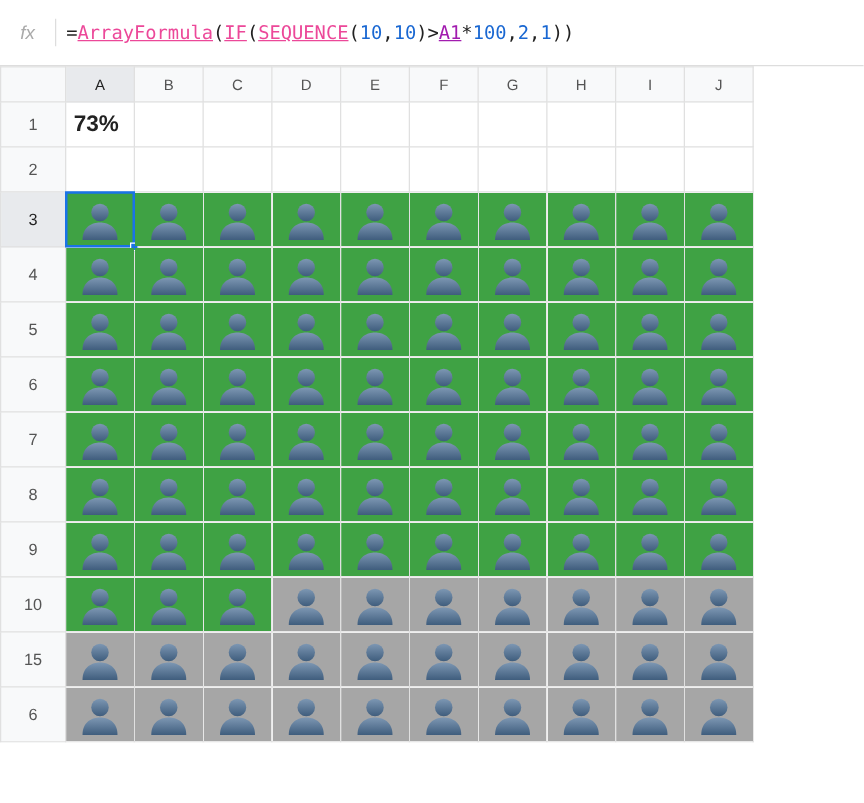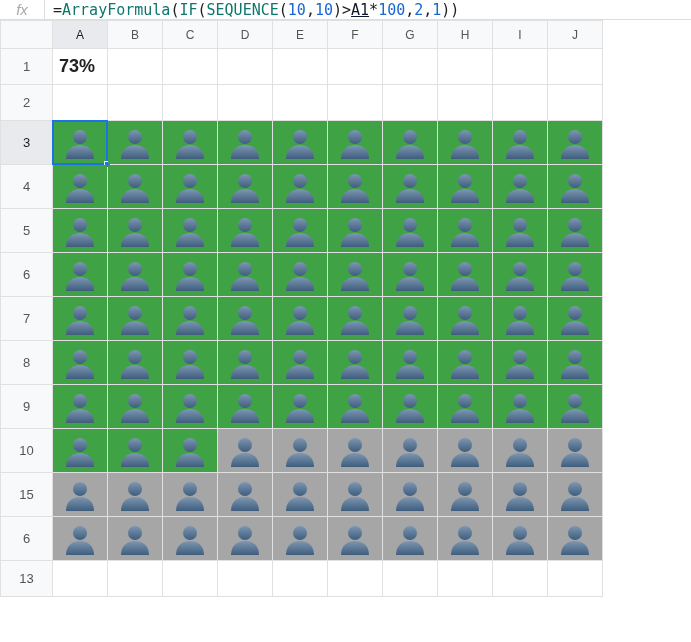--- a/index.html
+++ b/index.html
@@ -7,41 +7,41 @@
       margin: 0;
       font-family: Arial, sans-serif;
       font-size: 13px;
       background: #fff;
       color: #222;
       width: 691px;
     }
     .formula-bar {
       display: flex;
       align-items: center;
-      height: 20px;
+      height: 53px;
       border-bottom: 1px solid #ddd;
       padding: 0 8px;
       gap: 8px;
     }
     .fx-label {
       color: #aaa;
       font-style: italic;
       font-size: 15px;
       width: 28px;
       text-align: center;
     }
     .formula-divider {
       width: 1px;
       height: 22px;
       background: #ddd;
     }
     .formula-content { font-family: "Consolas","Menlo",monospace; font-size:15px; }
-    .tok-fn { color: #0f766e; }
+    .tok-fn { color: #ec4899; text-decoration: underline; }
     .tok-num { color: #1967d2; }
-    .tok-cellref { color: #0f172a; text-decoration: underline; }
+    .tok-cellref { color: #a21caf; text-decoration: underline; }
     .tok-punc { color: #222; }
     table {
       border-collapse: collapse;
       table-layout: fixed;
     }
     th, td {
       border: 1px solid #e0e0e0;
     }
     th.corner {
       width: 52px;
@@ -578,33 +578,20 @@
           </svg></td>
         <td class="cell bg-grey"><svg width="34" height="34" viewBox="0 0 34 34" class="person">
             <circle cx="17" cy="11" r="7" fill="url(#pgrad)"></circle>
             <path d="M3 33 C3 22 11 19 17 19 C23 19 31 22 31 33 Z" fill="url(#pgrad)"></path>
           </svg></td>
         <td class="cell bg-grey"><svg width="34" height="34" viewBox="0 0 34 34" class="person">
             <circle cx="17" cy="11" r="7" fill="url(#pgrad)"></circle>
             <path d="M3 33 C3 22 11 19 17 19 C23 19 31 22 31 33 Z" fill="url(#pgrad)"></path>
           </svg></td>
       </tr>
-      <tr>
-        <th class="row-header small">13</th>
-        <td class="cell" style="height: 36px;"></td>
-        <td class="cell" style="height: 36px;"></td>
-        <td class="cell" style="height: 36px;"></td>
-        <td class="cell" style="height: 36px;"></td>
-        <td class="cell" style="height: 36px;"></td>
-        <td class="cell" style="height: 36px;"></td>
-        <td class="cell" style="height: 36px;"></td>
-        <td class="cell" style="height: 36px;"></td>
-        <td class="cell" style="height: 36px;"></td>
-        <td class="cell" style="height: 36px;"></td>
-      </tr>
     </tbody>
 </table>
 
 <svg width="0" height="0" style="position:absolute">
   <defs>
     <linearGradient id="pgrad" x1="0" y1="0" x2="0" y2="1">
       <stop offset="0%" stop-color="#7d97b3"></stop>
       <stop offset="100%" stop-color="#3f5d7d"></stop>
     </linearGradient>
   </defs>

